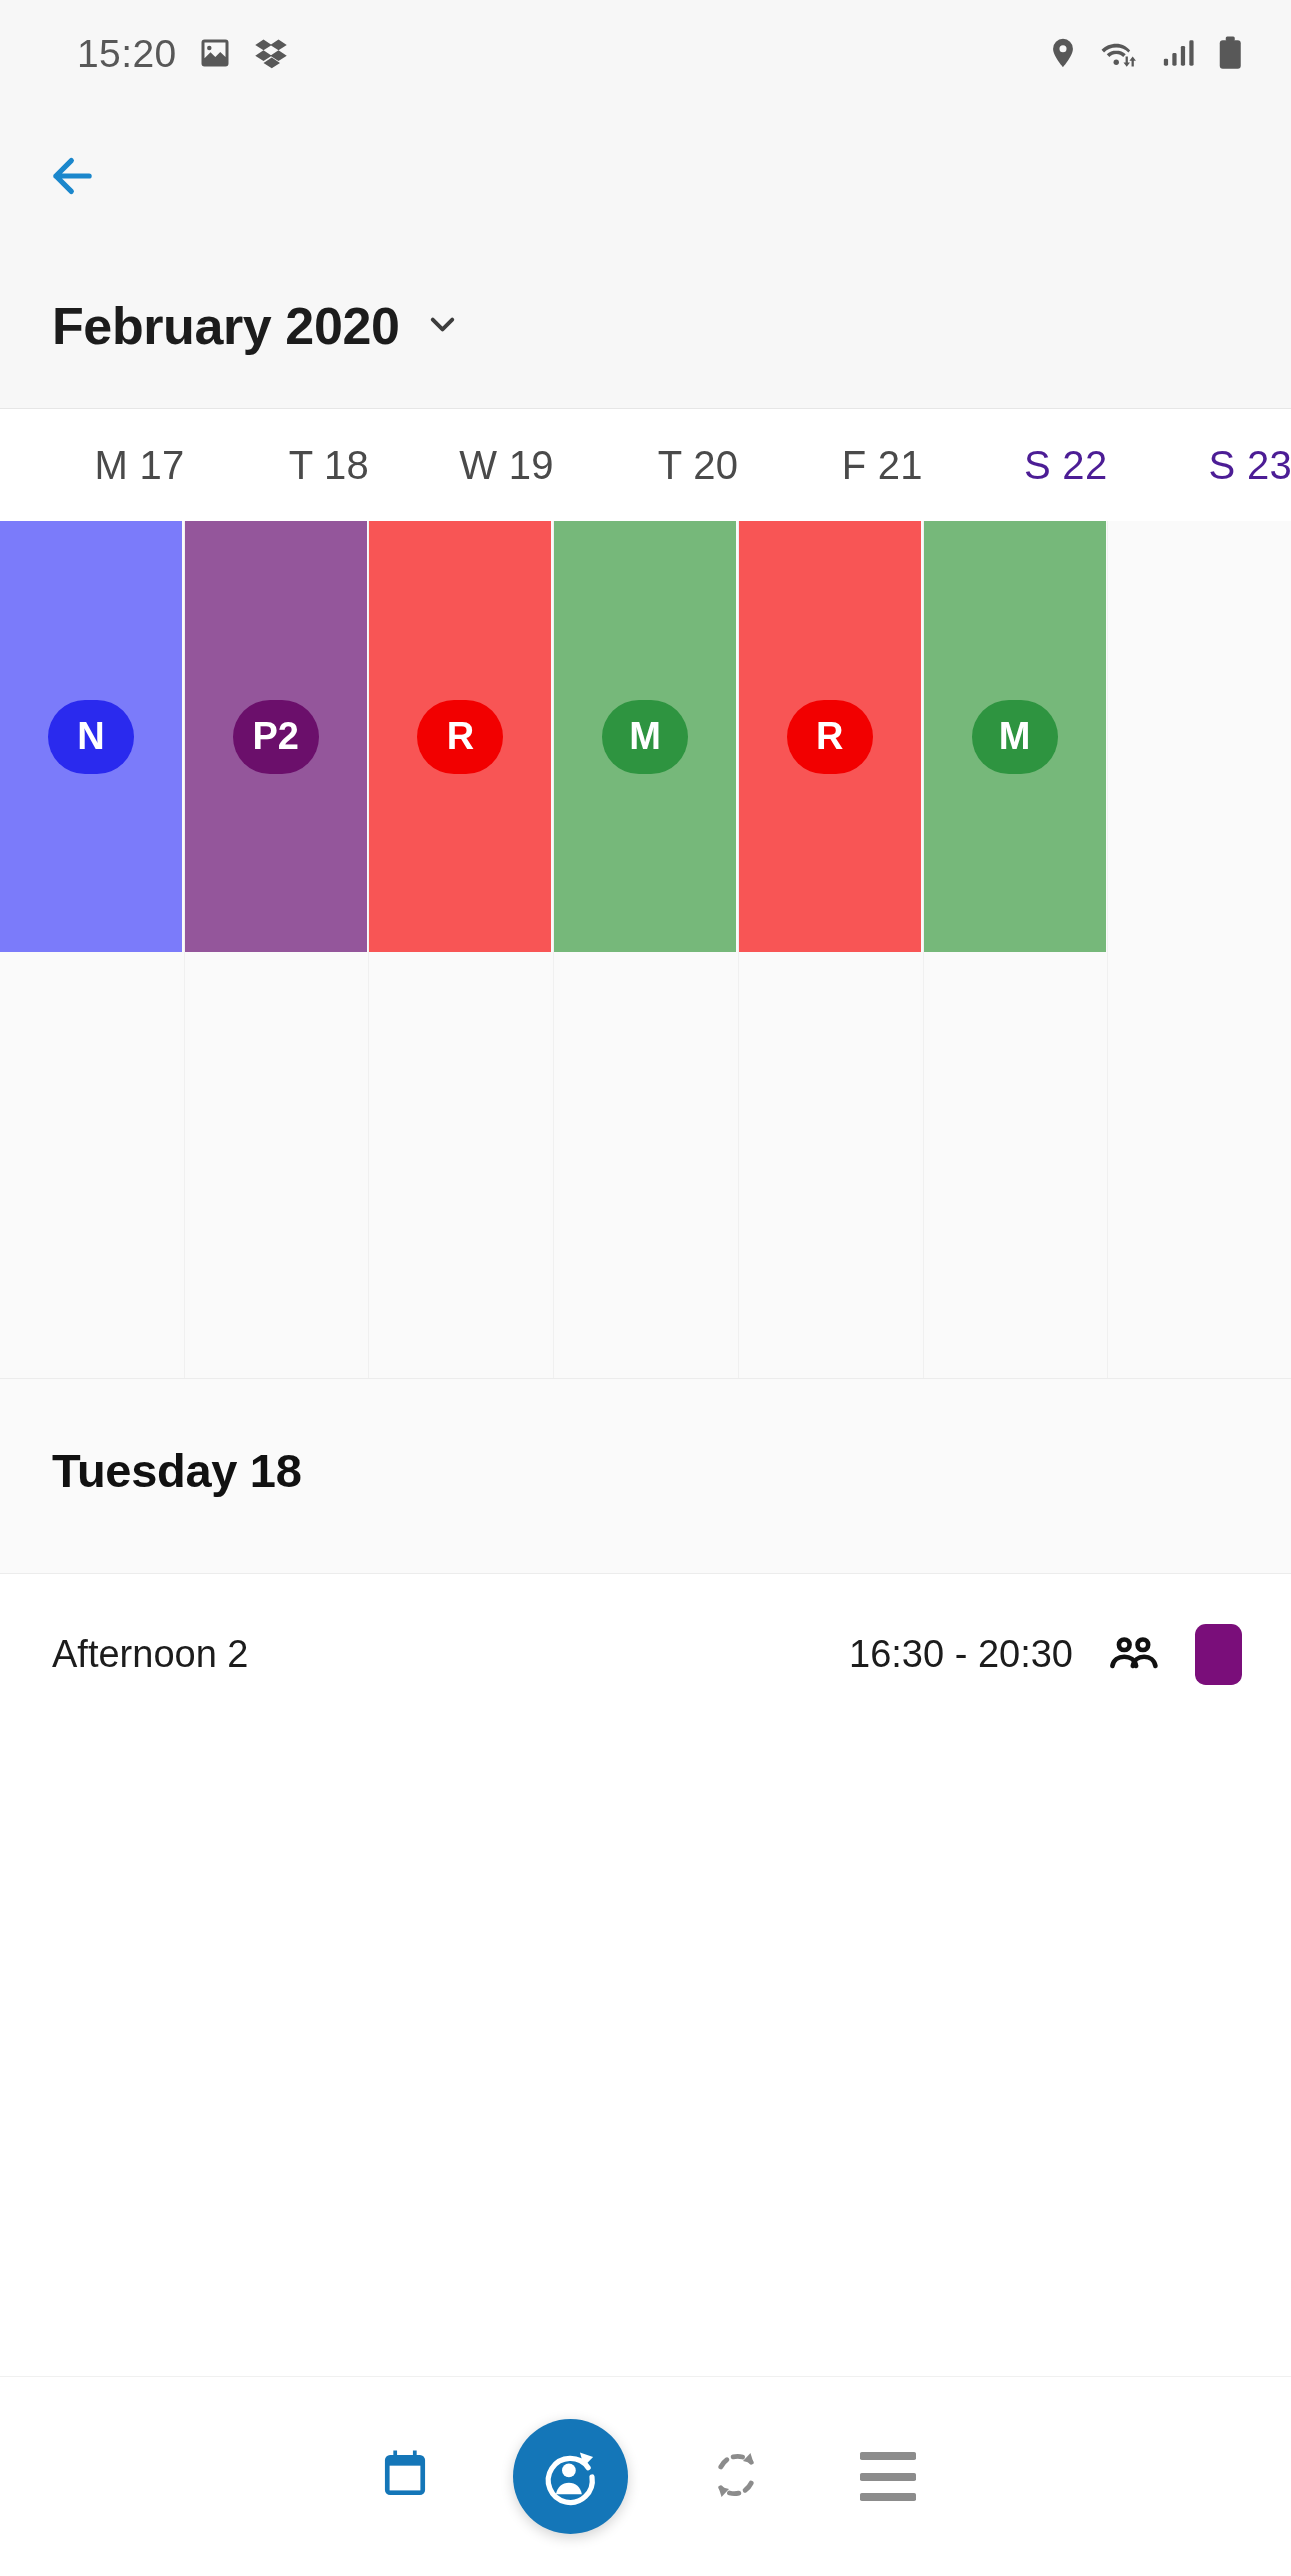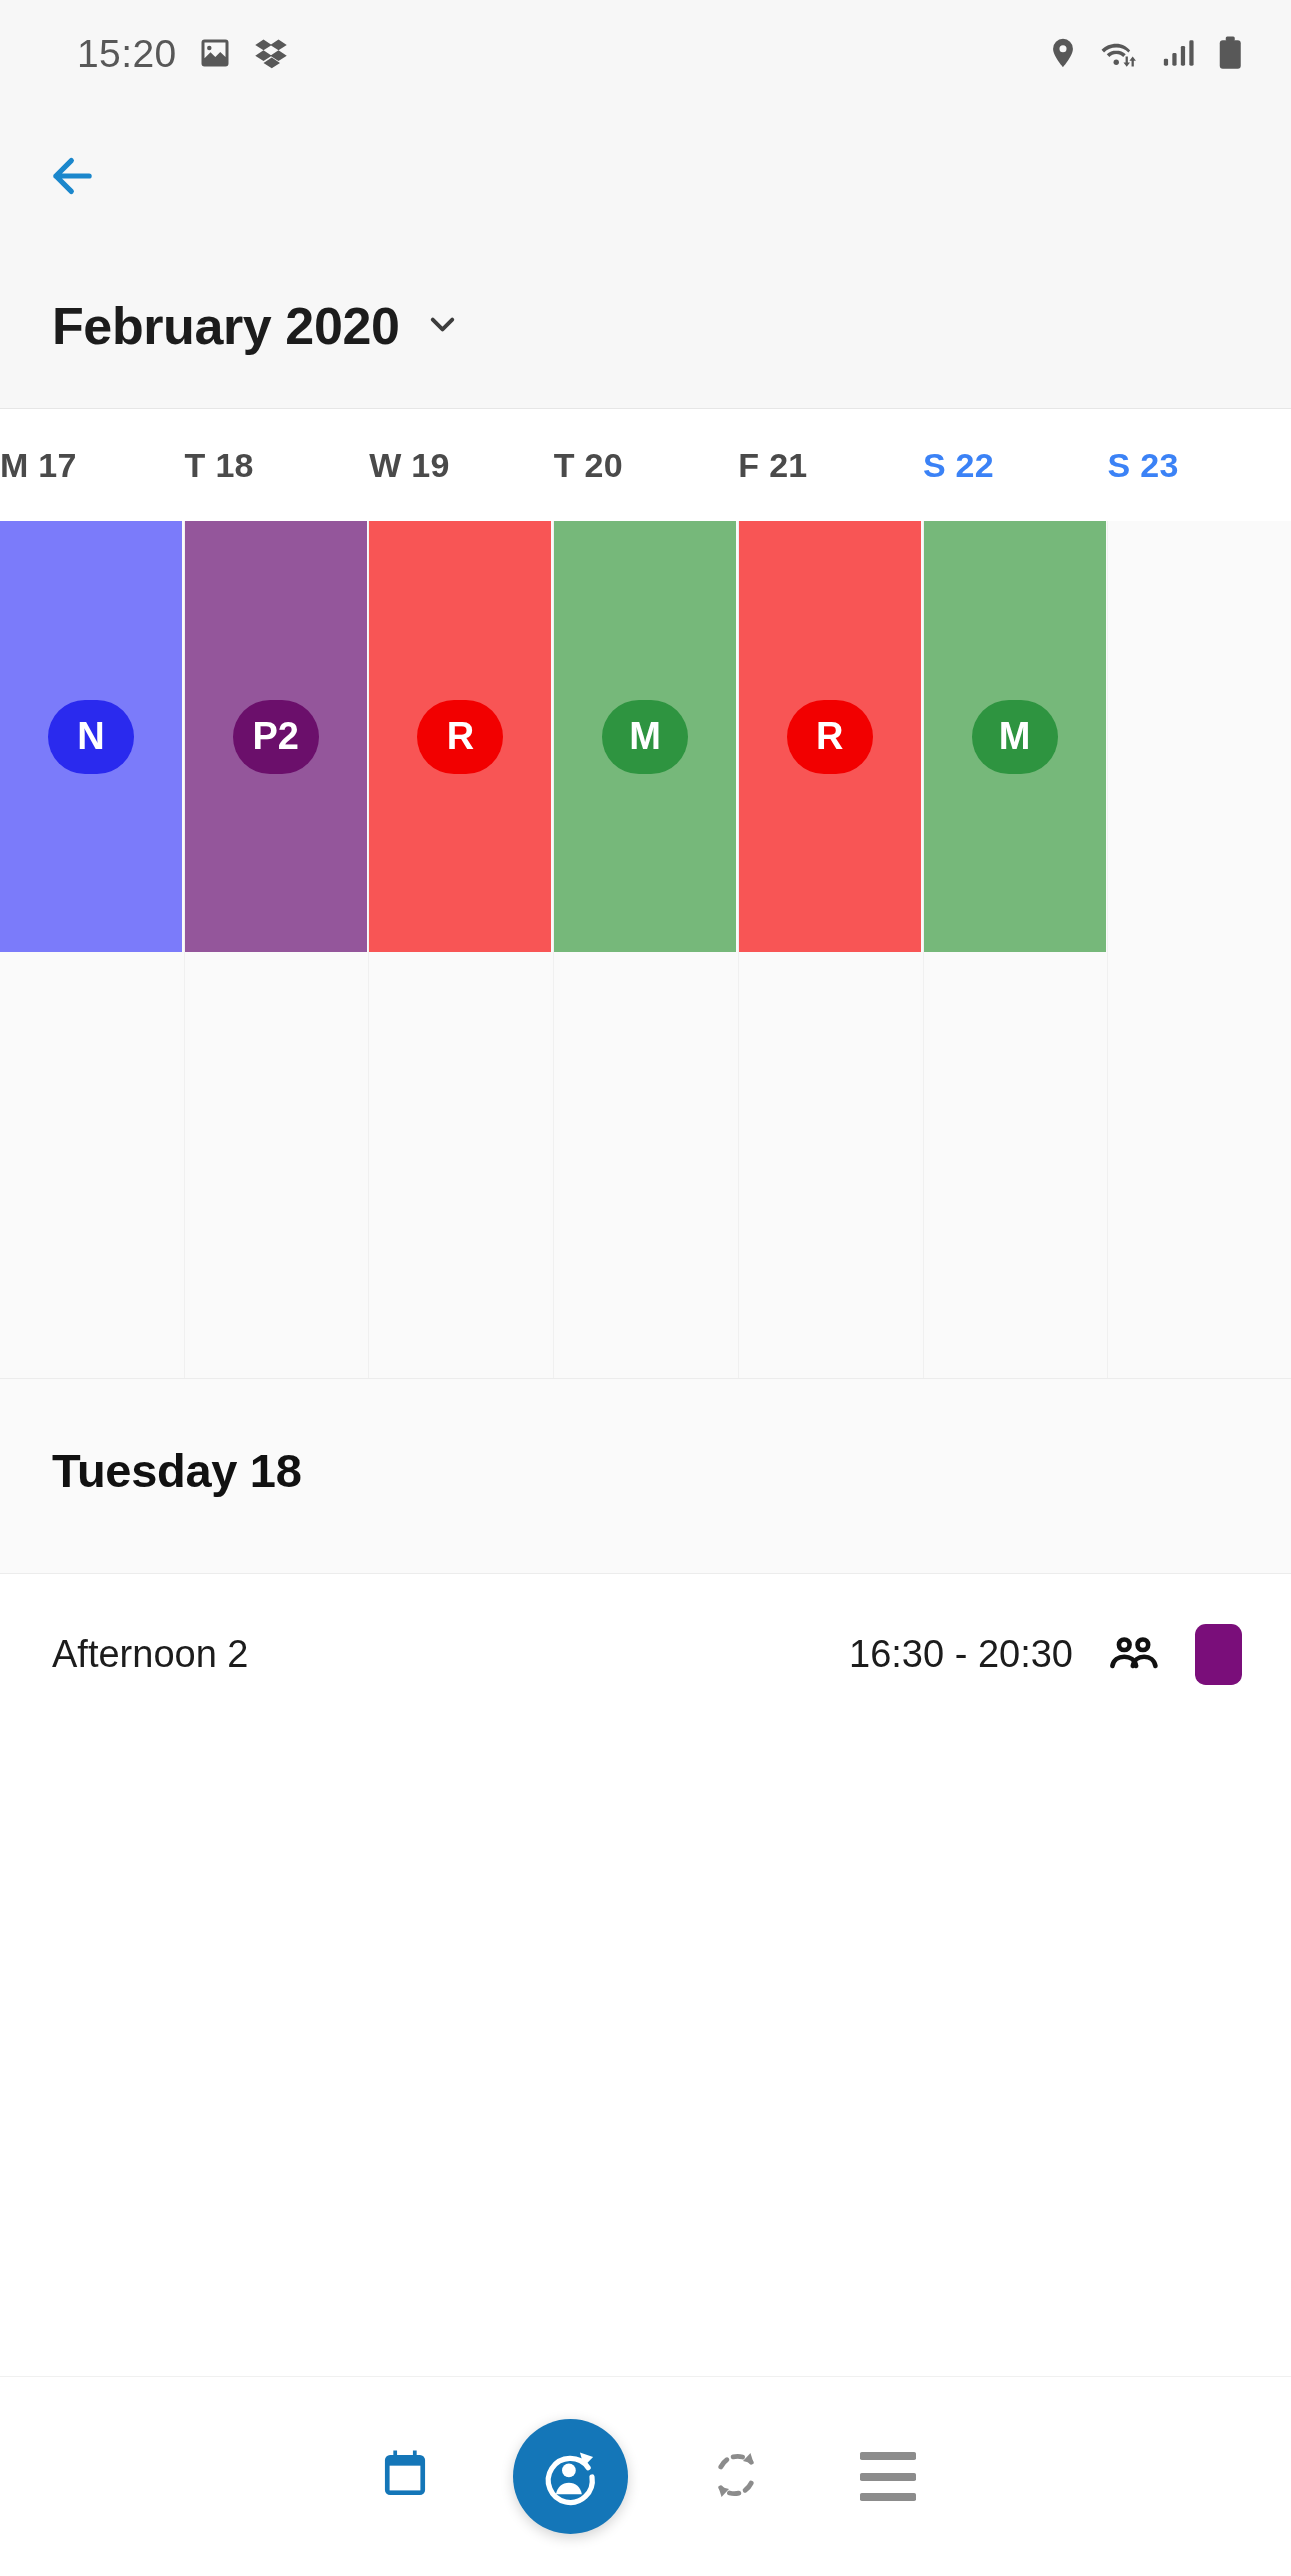--- a/index.html
+++ b/index.html
@@ -88,27 +88,27 @@
 
   
   .weekdays {
     display: flex;
     height: 112px;
     background: #ffffff;
     align-items: center;
   }
   .weekday {
     flex: 1 1 0;
-    text-align: left;
-    font-size: 34px;
-    font-weight: bold;
+    text-align: right;
+    font-size: 40px;
+    font-weight: normal;
     color: #4a4a4a;
     letter-spacing: 0.3px;
   }
-  .weekday.weekend { color: #3b82f6; }
+  .weekday.weekend { color: #4c1d95; }
 
   
   .calgrid {
     position: relative;
     display: flex;
     height: 857px;
     background: #fafafa;
   }
   .calcol {
     flex: 1 1 0;

